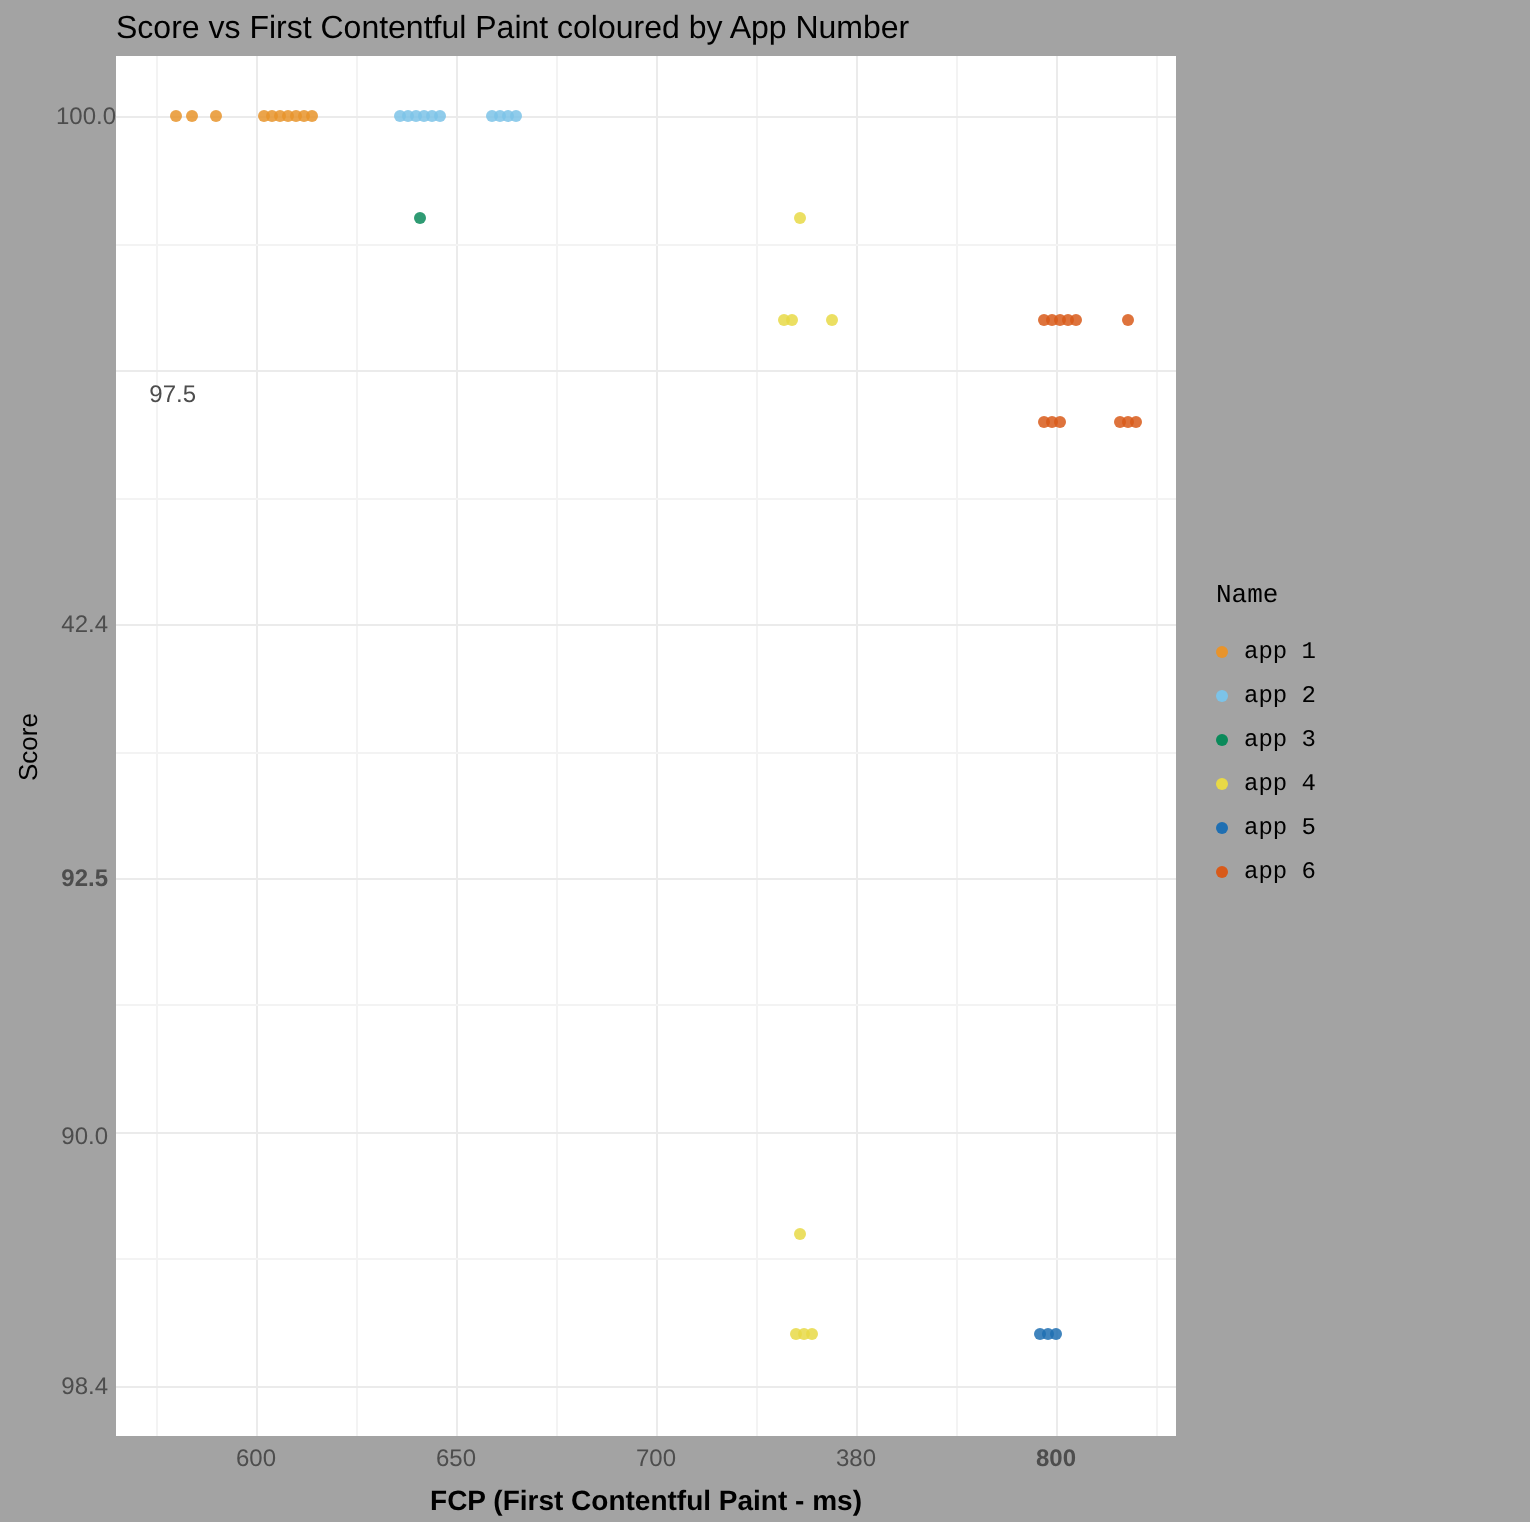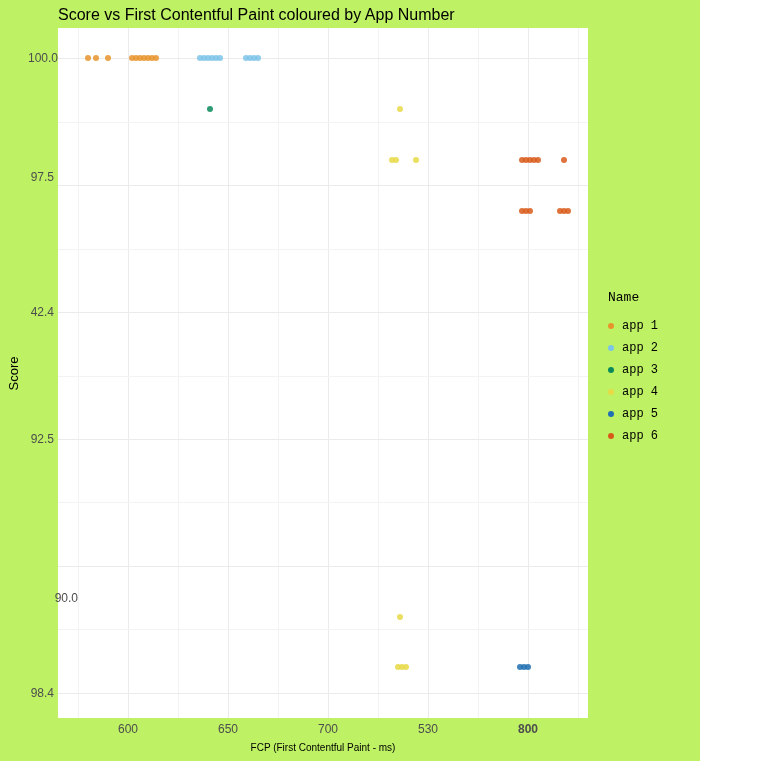--- a/index.html
+++ b/index.html
@@ -4,23 +4,23 @@
 <style>
   html, body {
     margin: 0;
     padding: 0;
     background: #ffffff;
     font-family: Arial, Helvetica, sans-serif;
     color: #000;
   }
   .chart-wrap {
     position: relative;
-    width: 700px;
+    width: 765px;
     height: 761px;
-    background: #bef264;
+    background: #a3a3a3;
   }
   .title {
     position: absolute;
     left: 58px;
     top: 6px;
     font-size: 16px;
     font-weight: 400;
   }
   .plot-area {
     position: absolute;
@@ -52,21 +52,22 @@
     color: #4d4d4d;
     text-align: right;
     width: 26px;
   }
   .axis-label-x {
     position: absolute;
     left: 58px;
     width: 530px;
     text-align: center;
     top: 742px;
-    font-size: 10px;
+    font-size: 14px;
+    font-weight: bold;
   }
   .axis-label-y {
     position: absolute;
     left: 6px;
     top: 28px;
     height: 690px;
     width: 16px;
     font-size: 13px;
     display:flex;
     align-items:center;
@@ -219,21 +220,21 @@
       </div>
       <div class="legend-item">
         <div class="legend-swatch" style="background: rgb(216, 90, 26);"></div>
         <span>app 6</span>
       </div>
     </div>
 
 <div class="tick-x" style="left: 128px;">600</div>
     <div class="tick-x" style="left: 228px;">650</div>
     <div class="tick-x" style="left: 328px;">700</div>
-    <div class="tick-x" style="left: 428px;">530</div>
+    <div class="tick-x" style="left: 428px;">380</div>
     <div class="tick-x" style="left: 528px; font-weight: bold;">800</div>
     <div class="tick-y" style="top: 692.632px;">98.4</div>
-    <div class="tick-y" style="top: 598px; margin-left: 24px;">90.0</div>
-    <div class="tick-y" style="top: 438.956px;">92.5</div>
+    <div class="tick-y" style="top: 568px;">90.0</div>
+    <div class="tick-y" style="top: 438.956px; font-weight: bold;">92.5</div>
     <div class="tick-y" style="top: 312.118px;">42.4</div>
-    <div class="tick-y" style="top: 177px;">97.5</div>
+    <div class="tick-y" style="top: 197px; margin-left: 44px;">97.5</div>
     <div class="tick-y" style="top: 58.4412px;">100.0</div>
   </div>
 
 </body></html>

